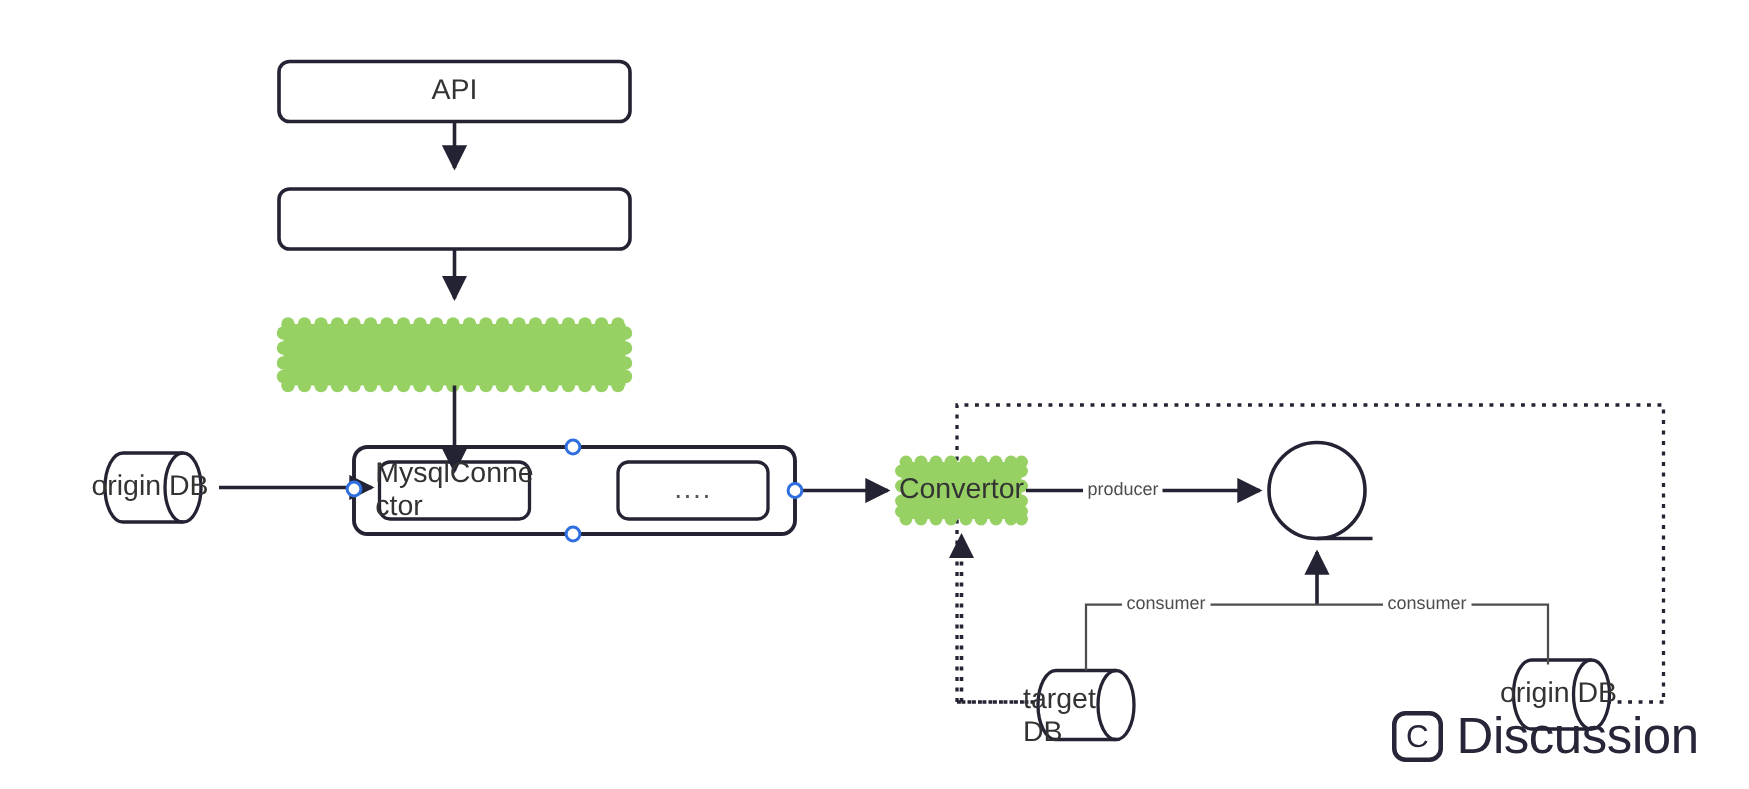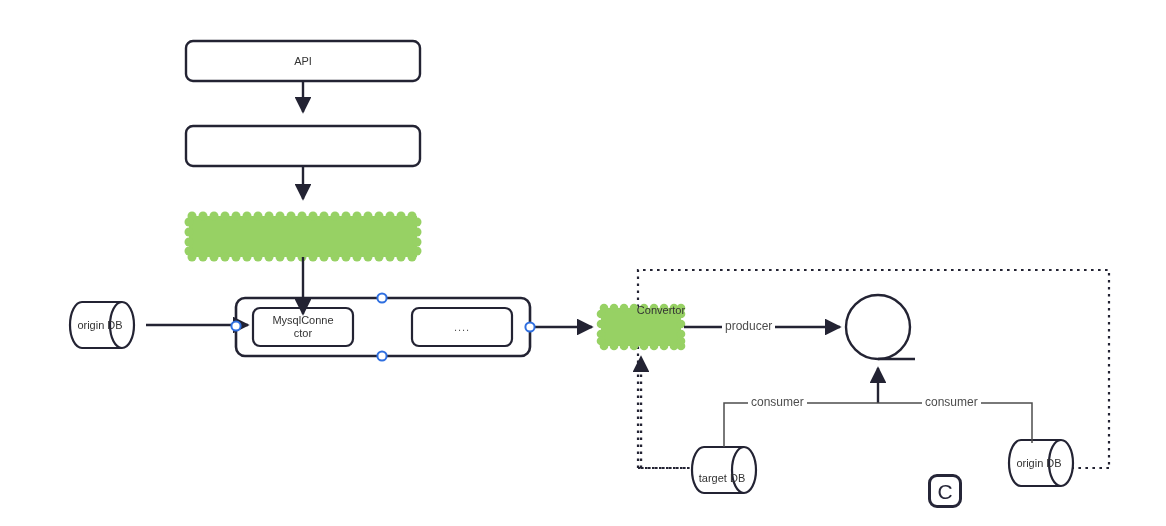--- a/index.html
+++ b/index.html
@@ -24,23 +24,23 @@
     position: absolute;
     left: 0; top: 0;
     width: 1166px;
     height: 526px;
   }
   .node-label {
     position: absolute;
     display: flex;
     align-items: center;
     justify-content: center;
-    text-align: center;
+    text-align: left;
     color: #333333;
-    font-size: 11px;
+    font-size: 19px;
     font-family: "Liberation Sans", sans-serif;
     line-height: 1.18;
     pointer-events: none;
     white-space: pre-line;
     border-radius: 15px;
   }
   .edge-label {
     position: absolute;
     color: #4d4d4d;
     font-size: 12px;
@@ -245,30 +245,31 @@
 
 
 
   <div class="node-label" style="left:253px; top:308px; width:100px; height:38px;">MysqlConne
 ctor</div>
 
   <div class="node-label" style="left:412px; top:308px; width:100px; height:38px; color:#555; letter-spacing:1px;">....</div>
 
   <div class="node-label" style="left:60px; top:302px; width:80px; height:46px;">origin DB</div>
 
-  <div class="node-label" style="left:598px; top:288px; width:86px; height:44px;padding-left:20px;">Convertor</div>
+  <div class="node-label" style="left:598px; top:305px; width:86px; height:44px;">Convertor</div>
 
 
   <div class="node-label" style="left:682px; top:447px; width:80px; height:62px;">target DB</div>
 
   <div class="node-label" style="left:999px; top:440px; width:80px; height:46px;">origin DB</div>
 
   <div class="edge-label" style="left:722px; top:319px;">producer</div>
 
   <div class="edge-label" style="left:748px; top:395px;">consumer</div>
 
   <div class="edge-label" style="left:922px; top:395px;">consumer</div>
 
   <div class="watermark">
     <div class="watermark-logo">C</div>
+    <div class="watermark-text">Discussion</div>
   </div>
 
 </div>
 
 </body></html>

